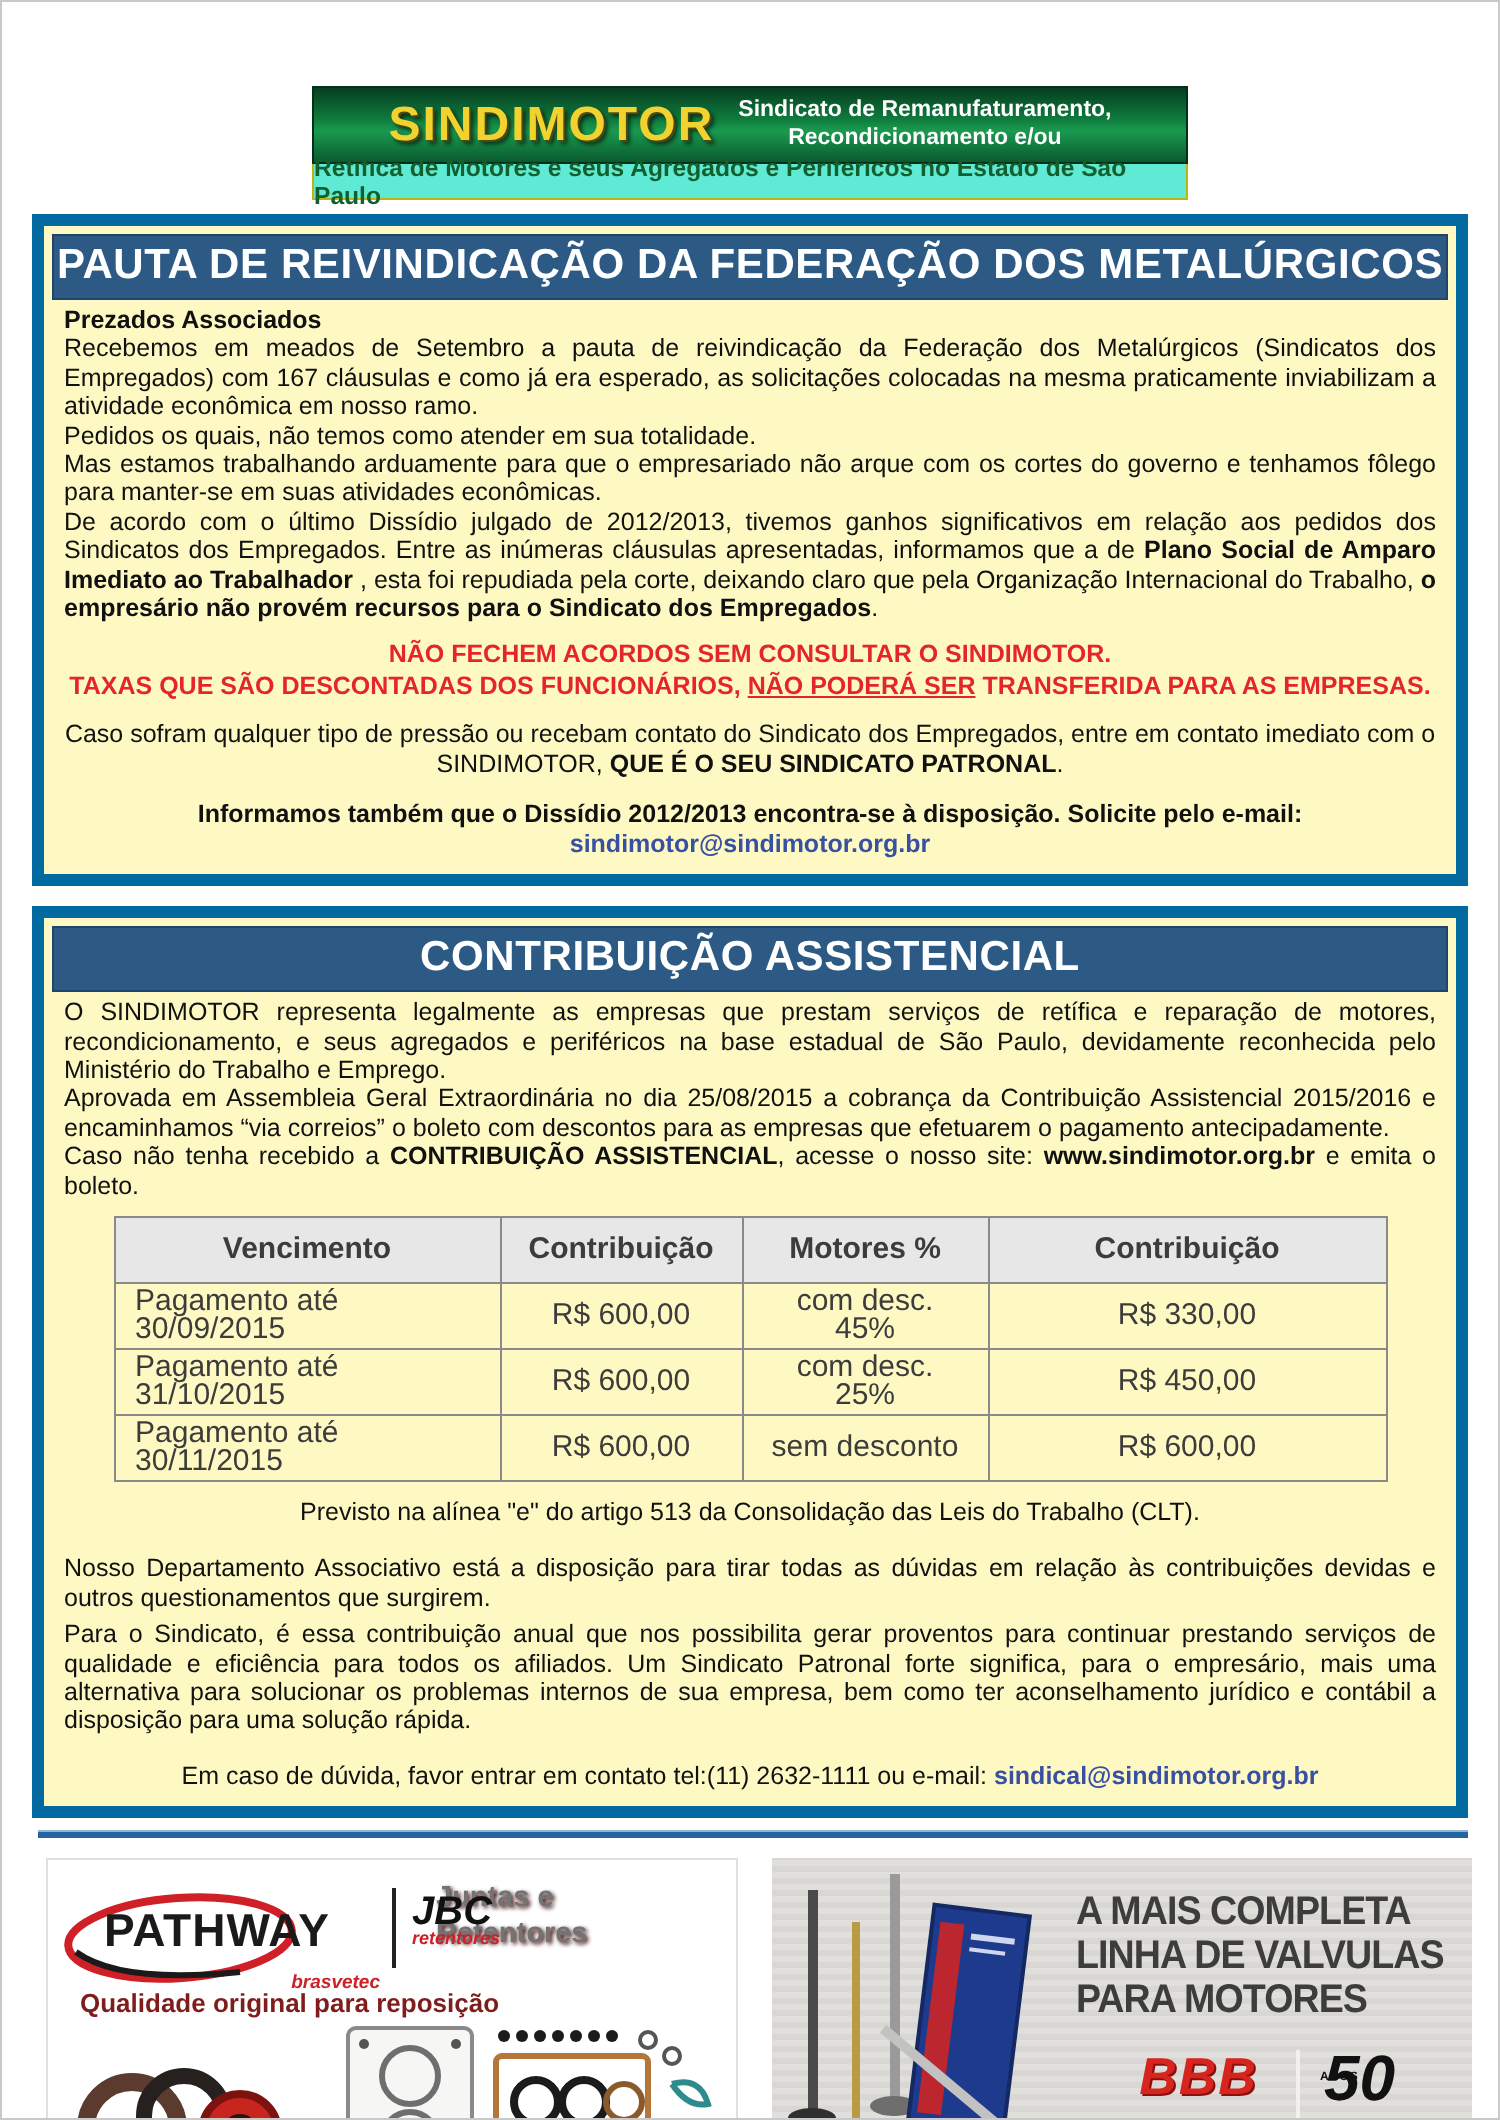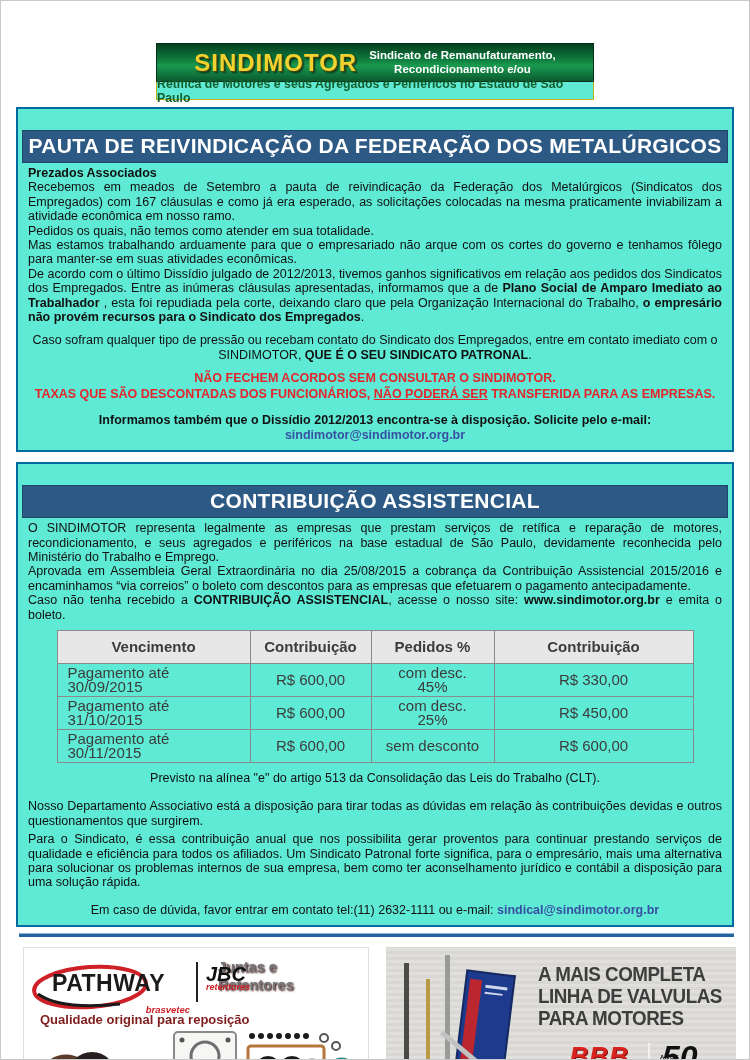--- a/index.html
+++ b/index.html
@@ -10,21 +10,21 @@
   .logo{width:438px;margin:42px auto 0;}
   .logo-green{height:39px;background:linear-gradient(180deg,#063e20 0%,#0f7b3d 42%,#1a9a4f 58%,#0a5a2e 100%);
     border:1px solid #04301a;box-sizing:border-box;display:flex;align-items:center;justify-content:center;gap:12px;}
   .logo-title{font-size:24px;font-weight:bold;color:#f2d22e;letter-spacing:1px;line-height:1;
     text-shadow:1px 1px 0 #4a4a10,2px 2px 2px rgba(0,0,0,.65);}
   .logo-sub{color:#fff;font-weight:bold;font-size:11.5px;line-height:1.2;text-align:center;}
   .logo-yellow{height:18px;background:#5eead4;color:#145f2e;font-weight:bold;font-size:12.3px;
     display:flex;align-items:center;justify-content:center;border:1px solid #bdb312;border-top:none;box-sizing:border-box;}
 
   
-  .box{margin:7px 15px 0;border:2px solid #0369a1;background:#5eead4;padding:21px 4px 8px;box-sizing:border-box;}
+  .box{margin:7px 15px 0;border:6px solid #0369a1;background:#fef9c3;padding:4px 4px 8px;box-sizing:border-box;}
   .banner{background:#2d5a85;border:1px solid #20456b;color:#fff;font-weight:bold;font-size:21px;
     text-align:center;padding:3px 0 4px;letter-spacing:.3px;}
   .content{padding:3px 6px 0;font-size:12.5px;line-height:14.4px;}
   .content p{margin:0;}
   .j{text-align:justify;}
   .b{font-weight:bold;}
   .center{text-align:center;}
   .red{color:#e4252b;font-weight:bold;line-height:15.5px;}
   .u{text-decoration:underline;}
   .link,.email{color:#3850a2;font-weight:bold;}
@@ -94,42 +94,42 @@
   </div>
 
   <div class="box">
     <div class="banner">PAUTA DE REIVINDICAÇÃO DA FEDERAÇÃO DOS METALÚRGICOS</div>
     <div class="content">
       <p class="b">Prezados Associados</p>
       <p class="j">Recebemos em meados de Setembro a pauta de reivindicação da Federação dos Metalúrgicos (Sindicatos dos Empregados) com 167 cláusulas e como já era esperado, as solicitações colocadas na mesma  praticamente   inviabilizam  a  atividade  econômica   em nosso ramo.</p>
       <p>Pedidos os quais, não temos como atender em sua totalidade.</p>
       <p class="j">Mas estamos trabalhando arduamente para que o empresariado  não  arque  com  os  cortes  do  governo  e  tenhamos  fôlego  para manter-se em suas atividades econômicas.</p>
       <p class="j"><span>De acordo com o último Dissídio julgado de 2012/2013, tivemos ganhos significativos em relação aos pedidos dos Sindicatos dos Empregados.  Entre as inúmeras cláusulas apresentadas, informamos que a de </span><span class="b">Plano Social de Amparo Imediato ao Trabalhador</span><span> , esta foi repudiada pela corte, deixando claro que pela Organização Internacional do Trabalho, </span><span class="b">o empresário não provém recursos para o Sindicato dos Empregados</span><span>.</span></p>
-      <p class="center" style="margin-top:9px;"><span>Caso sofram qualquer tipo de pressão ou recebam contato do Sindicato dos Empregados, entre em contato imediato com o SINDIMOTOR, </span><span class="b">QUE É O SEU SINDICATO PATRONAL</span><span>.</span></p>
       <p class="center red" style="margin-top:9px;">
         <span>NÃO FECHEM ACORDOS SEM CONSULTAR O SINDIMOTOR.</span><br>
         <span>TAXAS QUE SÃO DESCONTADAS DOS FUNCIONÁRIOS, </span><span class="u">NÃO PODERÁ SER</span><span> TRANSFERIDA PARA AS EMPRESAS.</span>
       </p>
+      <p class="center" style="margin-top:9px;"><span>Caso sofram qualquer tipo de pressão ou recebam contato do Sindicato dos Empregados, entre em contato imediato com o SINDIMOTOR, </span><span class="b">QUE É O SEU SINDICATO PATRONAL</span><span>.</span></p>
       <p class="center" style="margin-top:11px;"><span class="b">Informamos também que o Dissídio 2012/2013 encontra-se à disposição. Solicite pelo e-mail: </span><span class="email">sindimotor@sindimotor.org.br</span></p>
     </div>
   </div>
 
   <div class="box" style="margin-top:10px;">
     <div class="banner">CONTRIBUIÇÃO ASSISTENCIAL</div>
     <div class="content">
       <p class="j">O SINDIMOTOR representa legalmente as empresas que prestam serviços de retífica e reparação de motores, recondicionamento, e seus agregados e periféricos na base estadual de São Paulo, devidamente reconhecida pelo Ministério do Trabalho e Emprego.</p>
       <p class="j">Aprovada em Assembleia Geral Extraordinária no dia 25/08/2015 a cobrança da Contribuição Assistencial 2015/2016 e encaminhamos “via correios” o boleto com descontos para as empresas que efetuarem o pagamento antecipadamente.</p>
       <p class="j"><span>Caso não tenha  recebido a </span><span class="b">CONTRIBUIÇÃO ASSISTENCIAL</span><span>,  acesse o nosso site: </span><span class="b">www.sindimotor.org.br</span><span> e emita o boleto.</span></p>
 
       <table class="contrib">
         <thead>
           <tr>
             <th class="cw1">Vencimento</th>
             <th class="cw2">Contribuição</th>
-            <th class="cw3">Pedidos %</th>
+            <th class="cw3">Motores %</th>
             <th class="cw4">Contribuição</th>
           </tr>
         </thead>
         <tbody>
           <tr>
             <td class="l">Pagamento até 30/09/2015</td>
             <td>R$ 600,00</td>
             <td>com desc. 45%</td>
             <td>R$ 330,00</td>
           </tr>

